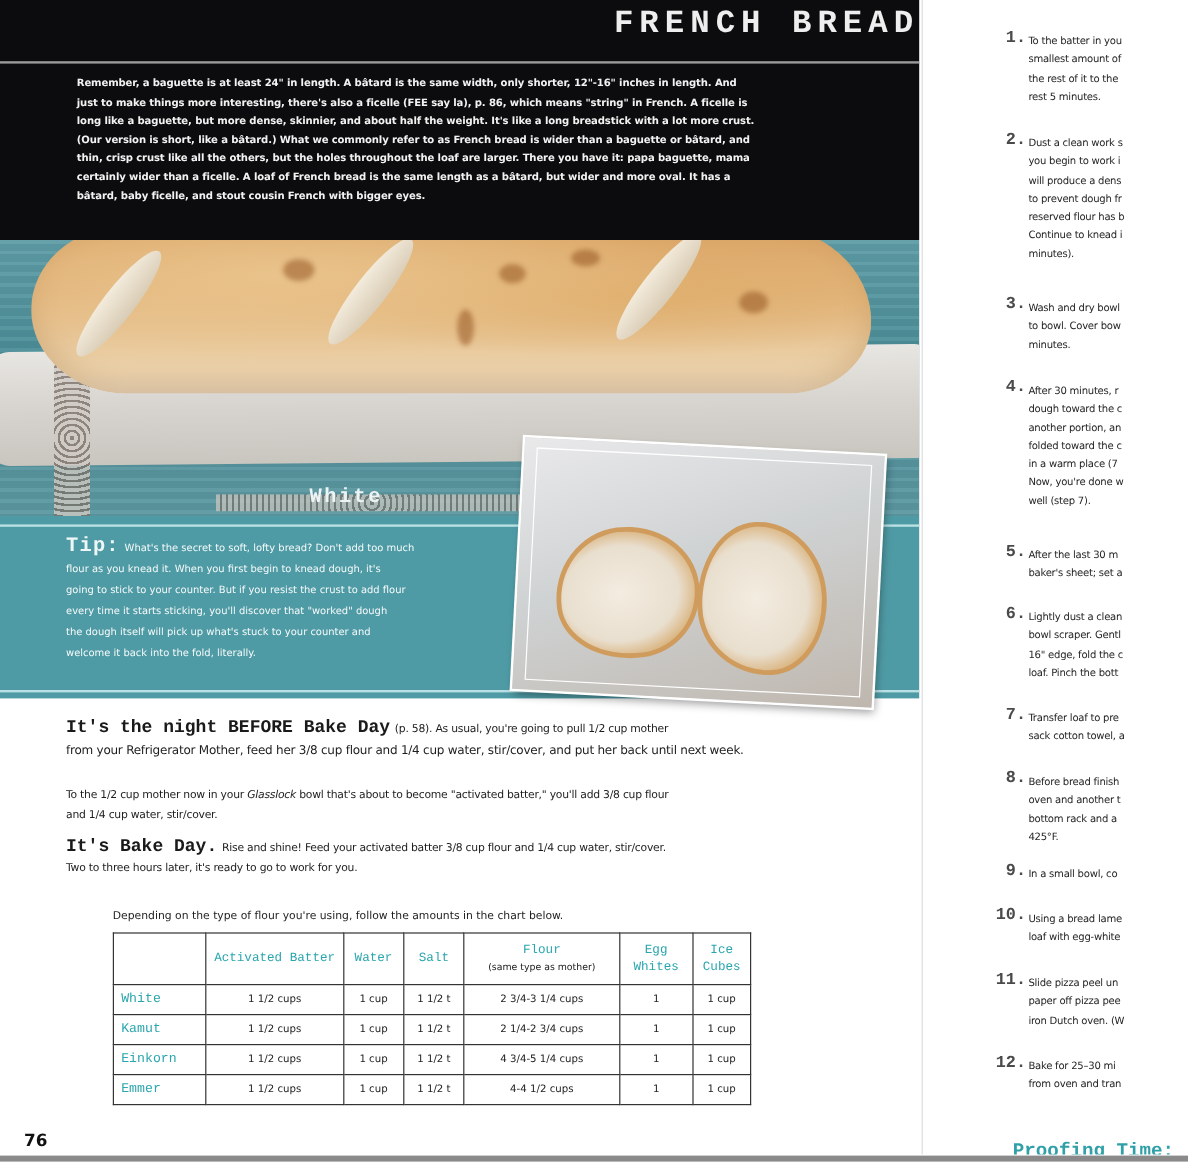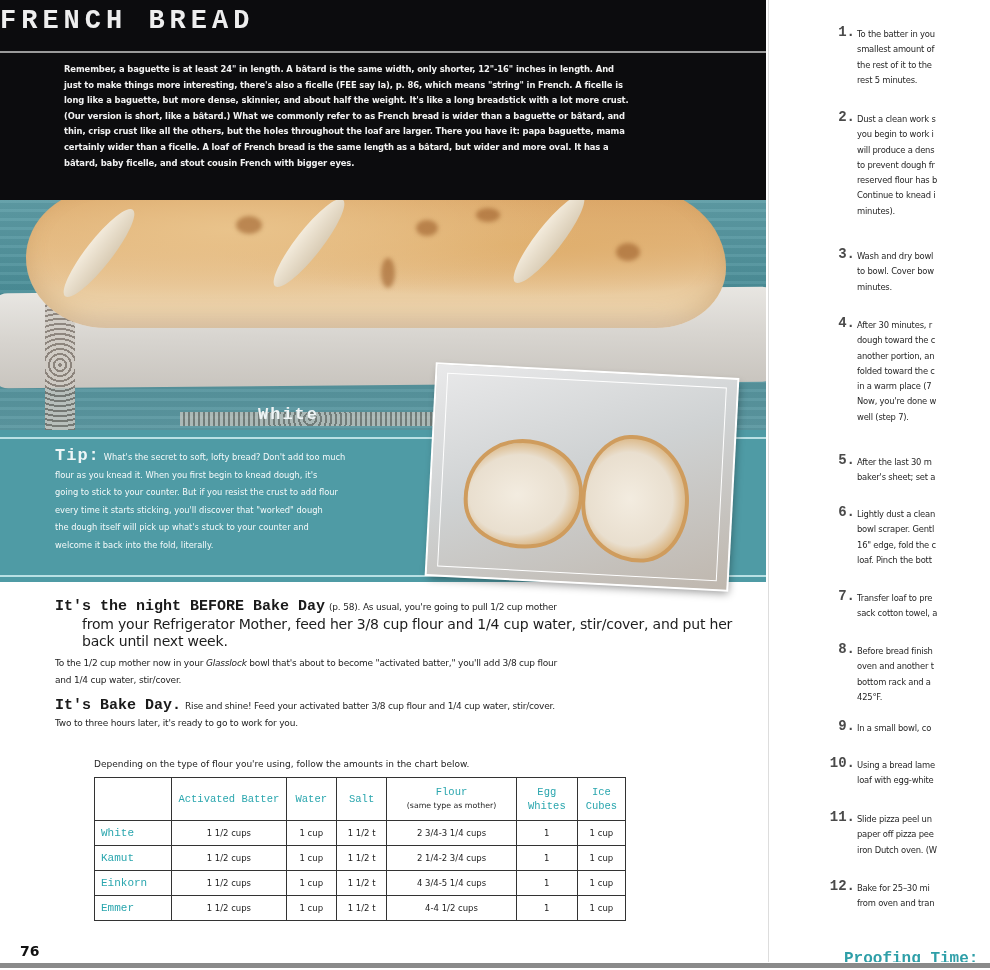--- a/index.html
+++ b/index.html
@@ -3,21 +3,21 @@
 <meta charset="utf-8">
 <style>
   * { box-sizing: border-box; margin: 0; padding: 0; }
   html, body { width: 990px; height: 970px; overflow: hidden; background: #ffffff; }
   body { position: relative; font-family: "Liberation Sans", sans-serif; color: #222; }
 
   
   .left-page { position: absolute; left: 0; top: 0; width: 766px; height: 960px; background: #fff; }
   .header-band { position: absolute; left: 0; top: 0; width: 766px; height: 200px; background: #0c0c0e; }
   .page-title {
-    position: absolute; left: 0; top: 6px; width: 766px; text-align: left;
+    position: absolute; left: 0; top: 6px; width: 766px; text-align: right;
     font-family: "Liberation Mono", "DejaVu Sans Mono", monospace;
     font-size: 27px; letter-spacing: 5px; color: #eeeeee; font-weight: bold;
   }
   .title-rule { position: absolute; left: 0; top: 51px; width: 766px; height: 2px; background: #9a9a9a; }
   .intro-text {
     position: absolute; left: 64px; top: 62px; width: 700px;
     font-family: "DejaVu Sans", sans-serif; font-size: 8.4px; line-height: 15.6px;
     color: #f2f2f2; font-weight: bold; letter-spacing: -0.1px;
   }
 
@@ -65,21 +65,21 @@
   .inset-frame { position: absolute; left: 10px; top: 8px; width: 280px; height: 194px; border: 1px solid #ffffff; }
   .bread-half { position: absolute; border-radius: 48% 52% 45% 55% / 55% 50% 50% 45%;
     background: radial-gradient(ellipse at 45% 50%, #f3ece0 0%, #e9dfcf 55%, #d6a96b 80%, #c58e4f 100%);
     border: 4px solid #cf9c5d; }
 
   
   .para { position: absolute; left: 55px; width: 680px; font-family: "DejaVu Sans", sans-serif;
     font-size: 9px; line-height: 17px; color: #1d1d1d; letter-spacing: -0.2px; }
   .para-heading { font-family: "Liberation Mono", "DejaVu Sans Mono", monospace; font-size: 15px; font-weight: bold;
     color: #1a1a1a; margin-right: 4px; letter-spacing: 0px; }
-  .para-small { font-size: 14px; margin-left: 27px; }
+  .para-small { font-size: 10px; }
   .italic { font-style: italic; }
 
   .chart-intro { position: absolute; left: 94px; top: 759px; font-family: "DejaVu Sans", sans-serif; font-size: 9px; color: #1d1d1d; }
 
   
   table.amounts { position: absolute; left: 94px; top: 777px; border-collapse: collapse; width: 532px; }
   table.amounts th, table.amounts td { border: 1.5px solid #333; text-align: center; vertical-align: middle; }
   table.amounts th { height: 43px; font-family: "Liberation Mono", "DejaVu Sans Mono", monospace; font-size: 10.5px; font-weight: normal; color: #2aa6ae; line-height: 14px; }
   table.amounts th .sub { display: block; font-family: "DejaVu Sans", sans-serif; font-size: 7.8px; color: #222; }
   table.amounts td { height: 25px; font-family: "DejaVu Sans", sans-serif; font-size: 8.5px; color: #222; }

